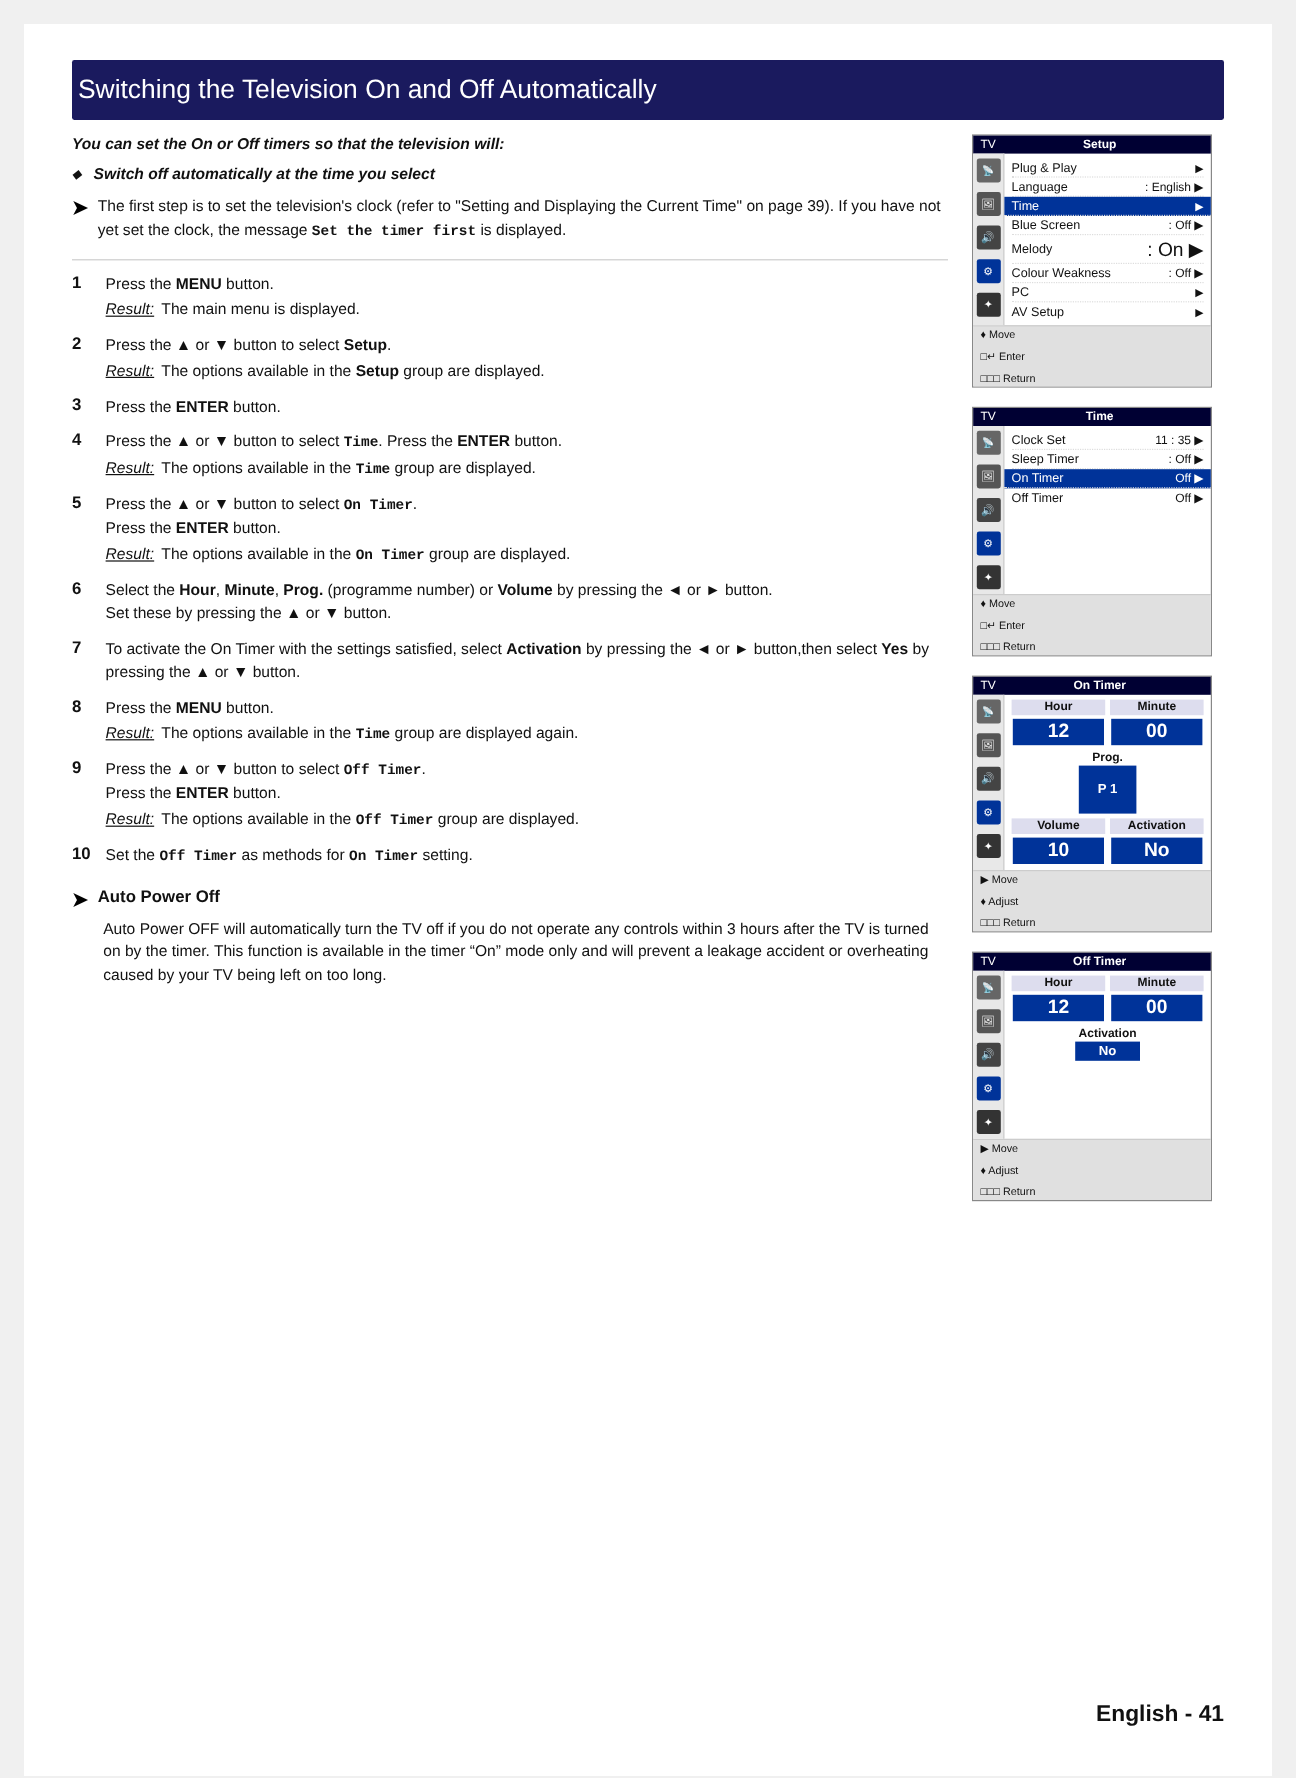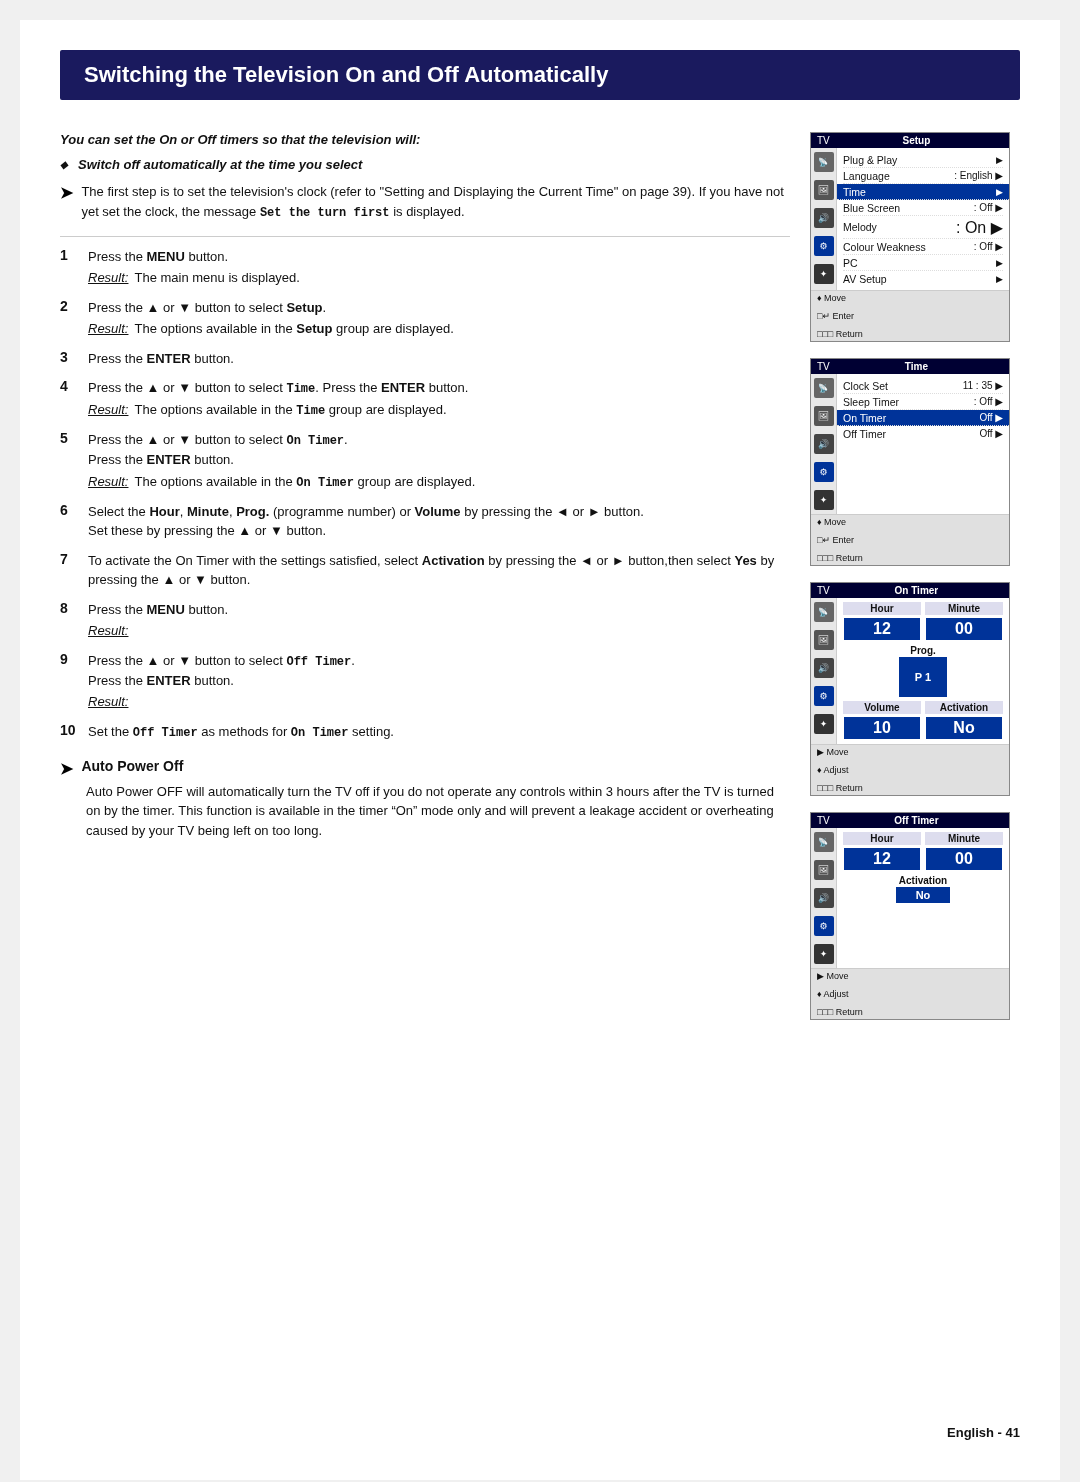--- a/index.html
+++ b/index.html
@@ -20,23 +20,23 @@
       background: #fff;
       margin: 20px;
       padding: 30px 40px 40px 40px;
       display: flex;
       flex-direction: column;
     }
     .page-title {
       background: #1a1a5e;
       color: #fff;
       font-size: 22px;
-      font-weight: bold;
-      padding: 12px 24px;
-      margin-bottom: 32px;
+      font-weight: normal;
+      padding: 12px 5px;
+      margin-bottom: 12px;
       border-radius: 2px;
     }
     .content-area {
       display: flex;
       gap: 20px;
     }
     .left-col {
       flex: 1;
       min-width: 0;
     }
@@ -240,21 +240,21 @@
     }
     .tv-prog-row {
       display: flex;
       justify-content: center;
     }
     .page-footer {
       margin-top: auto;
       padding-top: 20px;
       display: flex;
       justify-content: flex-end;
-      font-size: 13px;
+      font-size: 19px;
       font-weight: bold;
     }
   </style>
 </head>
 <body>
 
 <div class="page">
 
   <div class="page-title">Switching the Television On and Off Automatically</div>
 
@@ -264,21 +264,21 @@
 
       <p class="intro-bold">You can set the On or Off timers so that the television will:</p>
 
       <ul class="bullet-list">
         <li>Switch off automatically at the time you select</li>
       </ul>
 
       <div class="note-row">
         <span class="arrow-icon">➤</span>
         <span class="note-text">
-          The first step is to set the television's clock (refer to "Setting and Displaying the Current Time" on page 39). If you have not yet set the clock, the message <b><code>Set the turn first</code></b> is displayed.
+          The first step is to set the television's clock (refer to "Setting and Displaying the Current Time" on page 39). If you have not yet set the clock, the message <b><code>Set the timer first</code></b> is displayed.
         </span>
       </div>
 
       <hr class="divider">
 
       <ol class="steps-list">
 
         <li class="step-item">
           <span class="step-num">1</span>
           <div class="step-body">
@@ -345,31 +345,33 @@
             To activate the On Timer with the settings satisfied, select <b>Activation</b> by pressing the ◄ or ► button,then select <b>Yes</b> by pressing the ▲ or ▼ button.
           </div>
         </li>
 
         <li class="step-item">
           <span class="step-num">8</span>
           <div class="step-body">
             Press the <b>MENU</b> button.
             <div class="result-row">
               <span class="result-label">Result:</span>
+              <span class="result-text">The options available in the <b><code>Time</code></b> group are displayed again.</span>
             </div>
           </div>
         </li>
 
         <li class="step-item">
           <span class="step-num">9</span>
           <div class="step-body">
             Press the ▲ or ▼ button to select <b><code>Off Timer</code></b>.<br>
             Press the <b>ENTER</b> button.
             <div class="result-row">
               <span class="result-label">Result:</span>
+              <span class="result-text">The options available in the <b><code>Off Timer</code></b> group are displayed.</span>
             </div>
           </div>
         </li>
 
         <li class="step-item">
           <span class="step-num">10</span>
           <div class="step-body">
             Set the <b><code>Off Timer</code></b> as methods for <b><code>On Timer</code></b> setting.
           </div>
         </li>

